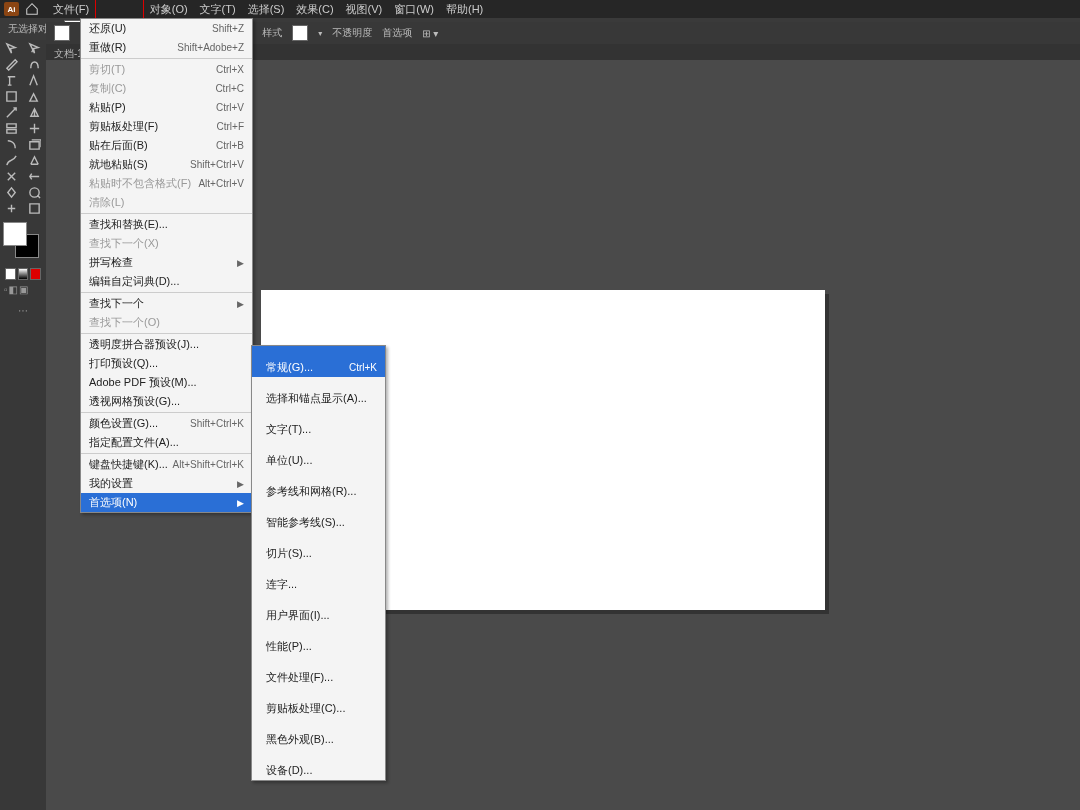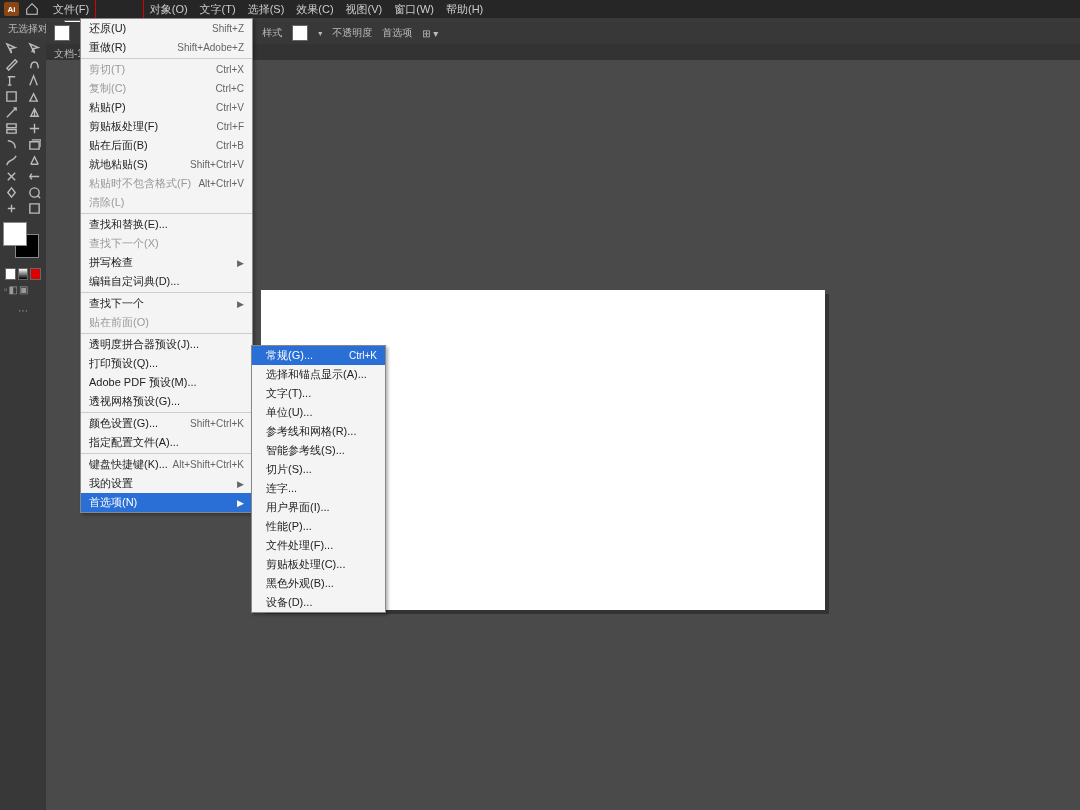--- a/index.html
+++ b/index.html
@@ -31,21 +31,21 @@
 .dd{position:absolute;left:80px;top:18px;width:171px;background:#f4f4f4;border:1px solid #888;color:#222;font-size:11px;box-shadow:2px 2px 3px rgba(0,0,0,.3);z-index:50}
 .dd-row{display:flex;justify-content:space-between;padding:2px 8px;align-items:center;min-height:13px;cursor:default}
 .dd-row.dis{color:#999}
 .dd-row.hov{background:#2a6fd6;color:#fff}
 .dd-sep{height:1px;background:#ccc;margin:1px 0}
 .dd-arrow{font-size:9px;color:#666}
 .dd-row.hov .dd-arrow{color:#fff}
 .sc{color:#666;font-size:10px}
 .dd-row.hov .sc{color:#fff}
 .sub{position:absolute;left:251px;top:345px;width:133px;background:#f4f4f4;border:1px solid #888;color:#222;font-size:11px;box-shadow:2px 2px 3px rgba(0,0,0,.3);z-index:60}
-.sub .dd-row{padding:2px 8px 2px 14px}
+.sub .dd-row{padding:14px 8px 2px 14px}
 </style>
 </head>
 <body>
 
 <div class="topbar">
   <div class="logo">Ai</div>
   <svg class="home-ic" viewBox="0 0 16 16">
       <path d="M2 8 L8 2 L14 8 L14 14 L2 14 Z" fill="none" stroke="#ccc" stroke-width="1.2"></path>
     </svg>
   <div class="menubar" id="menubar">
@@ -279,21 +279,21 @@
     </div>
     <div class="dd-row">
       <span>编辑自定词典(D)...</span>
     </div>
     <div class="dd-sep"></div>
     <div class="dd-row">
       <span>查找下一个</span>
       <span class="dd-arrow">▶</span>
     </div>
     <div class="dd-row dis">
-      <span>贴在前面(O)</span>
+      <span>查找下一个(O)</span>
     </div>
     <div class="dd-sep"></div>
     <div class="dd-row">
       <span>透明度拼合器预设(J)...</span>
     </div>
     <div class="dd-row">
       <span>打印预设(Q)...</span>
     </div>
     <div class="dd-row">
       <span>Adobe PDF 预设(M)...</span>

